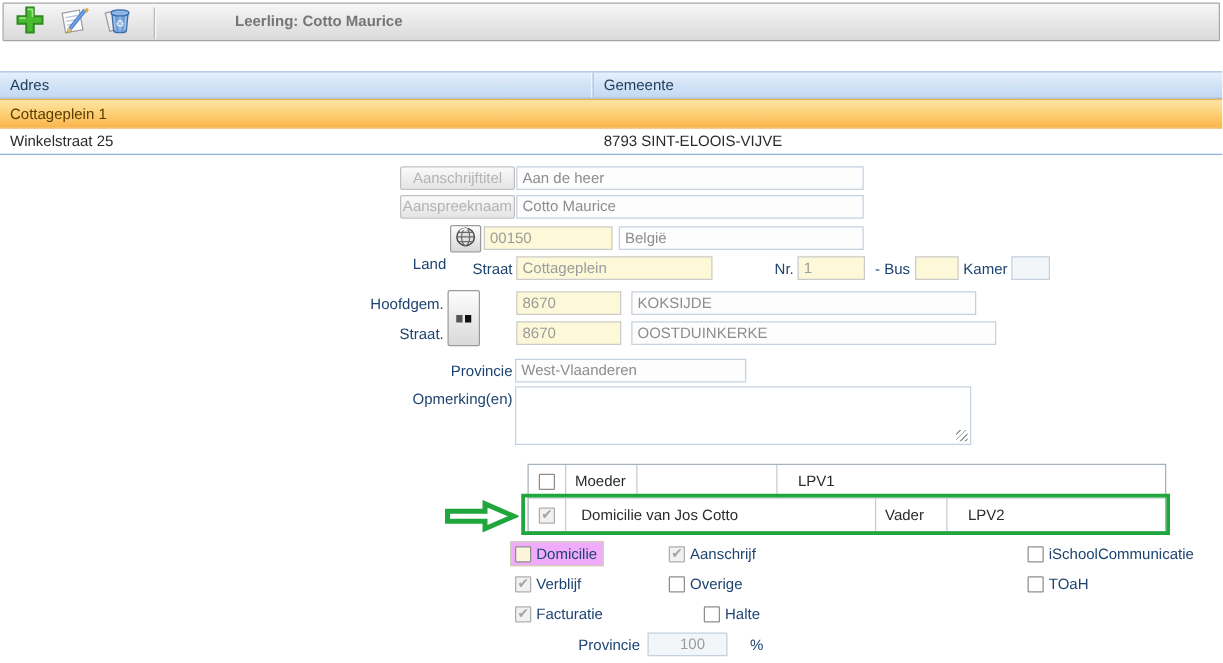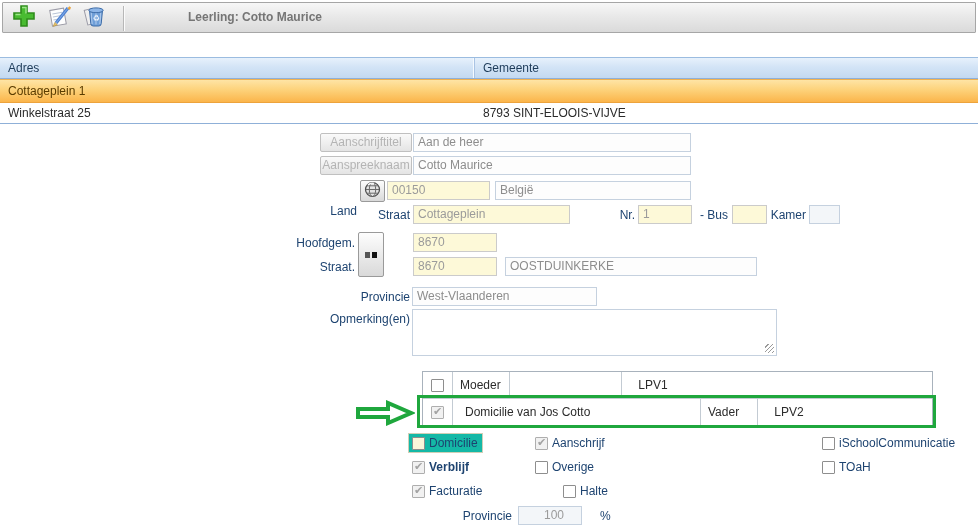--- a/index.html
+++ b/index.html
@@ -65,21 +65,21 @@
     border:3px solid #1fa73d; pointer-events:none; z-index:5; }
 
   
   .cb { display:inline-block; width:13px; height:13px; background:#fff;
     border:1px solid #8e8e8e; border-radius:1px; position:relative; cursor:pointer; }
   .cb.checked { background:#f1f1f1; border-color:#aeaeae; cursor:default; }
   .cb.checked::after { content:"✔"; position:absolute; left:1px; top:-2px;
     font-size:11px; color:#a3a3a3; }
   .cb-item { display:flex; align-items:center; gap:4px; color:#1d4370; white-space:nowrap; }
   .cb-item .lbl { line-height:14px; }
-  .hl-yellow { background:#14b8a6; border:1px solid #cfcfb6; padding:2px 4px 2px 3px; }
+  .hl-yellow { background:#f0abfc; border:1px solid #cfcfb6; padding:2px 4px 2px 3px; }
   .hl-yellow .cb { background:#fbf6da; }
 </style>
 </head>
 <body>
 
 <div id="app">
 
   <div class="abs toolbar">
     <div class="abs tool-btn" style="left:5px;">
       <span>
@@ -165,22 +165,23 @@
   <div class="abs flabel" style="left:255px;top:260px;width:100px;">Straat.</div>
   <div class="abs icon-btn" style="left:358px;top:232px;width:26px;height:45px;">
     <span>
       <svg width="14" height="8" viewBox="0 0 14 8">
         <rect x="1" y="1" width="5" height="6" fill="#555"></rect>
         <rect x="8" y="1" width="5" height="6" fill="#111"></rect>
       </svg>
     </span>
   </div>
   <div class="abs field f-yellow" style="left:413px;top:233px;width:84px;">8670</div>
+  <div class="abs field f-dis" style="left:505px;top:233px;width:276px;">KOKSIJDE</div>
   <div class="abs field f-yellow" style="left:413px;top:257px;width:84px;">8670</div>
-  <div class="abs field f-dis" style="left:505px;top:257px;width:252px;">OOSTDUINKERKE</div>
+  <div class="abs field f-dis" style="left:505px;top:257px;width:292px;">OOSTDUINKERKE</div>
 
   <div class="abs flabel" style="left:310px;top:290px;width:100px;">Provincie</div>
   <div class="abs field f-dis" style="left:412px;top:287px;width:185px;">West-Vlaanderen</div>
 
   <div class="abs flabel" style="left:300px;top:312px;width:110px;">Opmerking(en)</div>
   <div class="abs memo" style="left:412px;top:309px;width:365px;height:47px;">
     <span></span>
     <div class="resize-grip"></div>
   </div>
 
@@ -215,21 +216,21 @@
   </div>
   <div class="abs cb-item" style="left:535px;top:436px;">
     <span class="cb checked"></span>
     <span class="lbl">Aanschrijf</span>
   </div>
   <div class="abs cb-item" style="left:822px;top:436px;">
     <span class="cb"></span>
     <span class="lbl">iSchoolCommunicatie</span>
   </div>
 
-  <div class="abs cb-item" style="left:412px;top:460px;font-weight:bold;">
+  <div class="abs cb-item" style="left:412px;top:460px;">
     <span class="cb checked"></span>
     <span class="lbl">Verblijf</span>
   </div>
   <div class="abs cb-item" style="left:535px;top:460px;">
     <span class="cb"></span>
     <span class="lbl">Overige</span>
   </div>
   <div class="abs cb-item" style="left:822px;top:460px;">
     <span class="cb"></span>
     <span class="lbl">TOaH</span>

